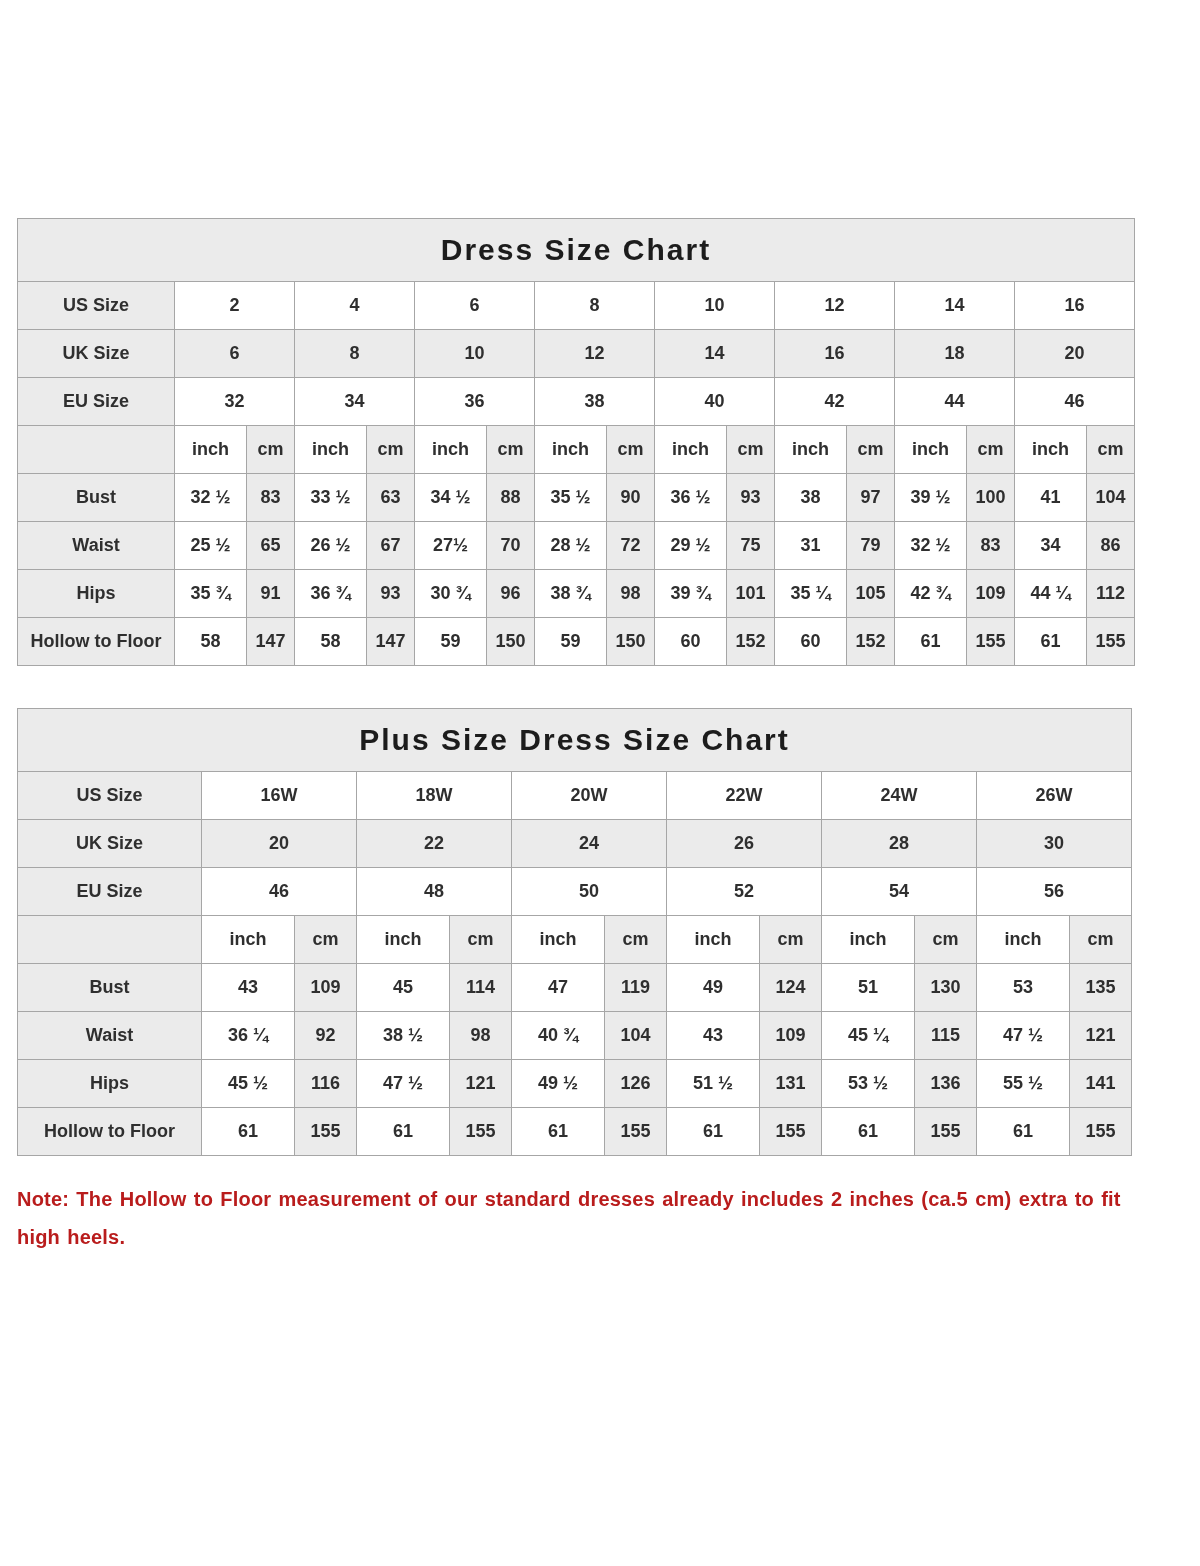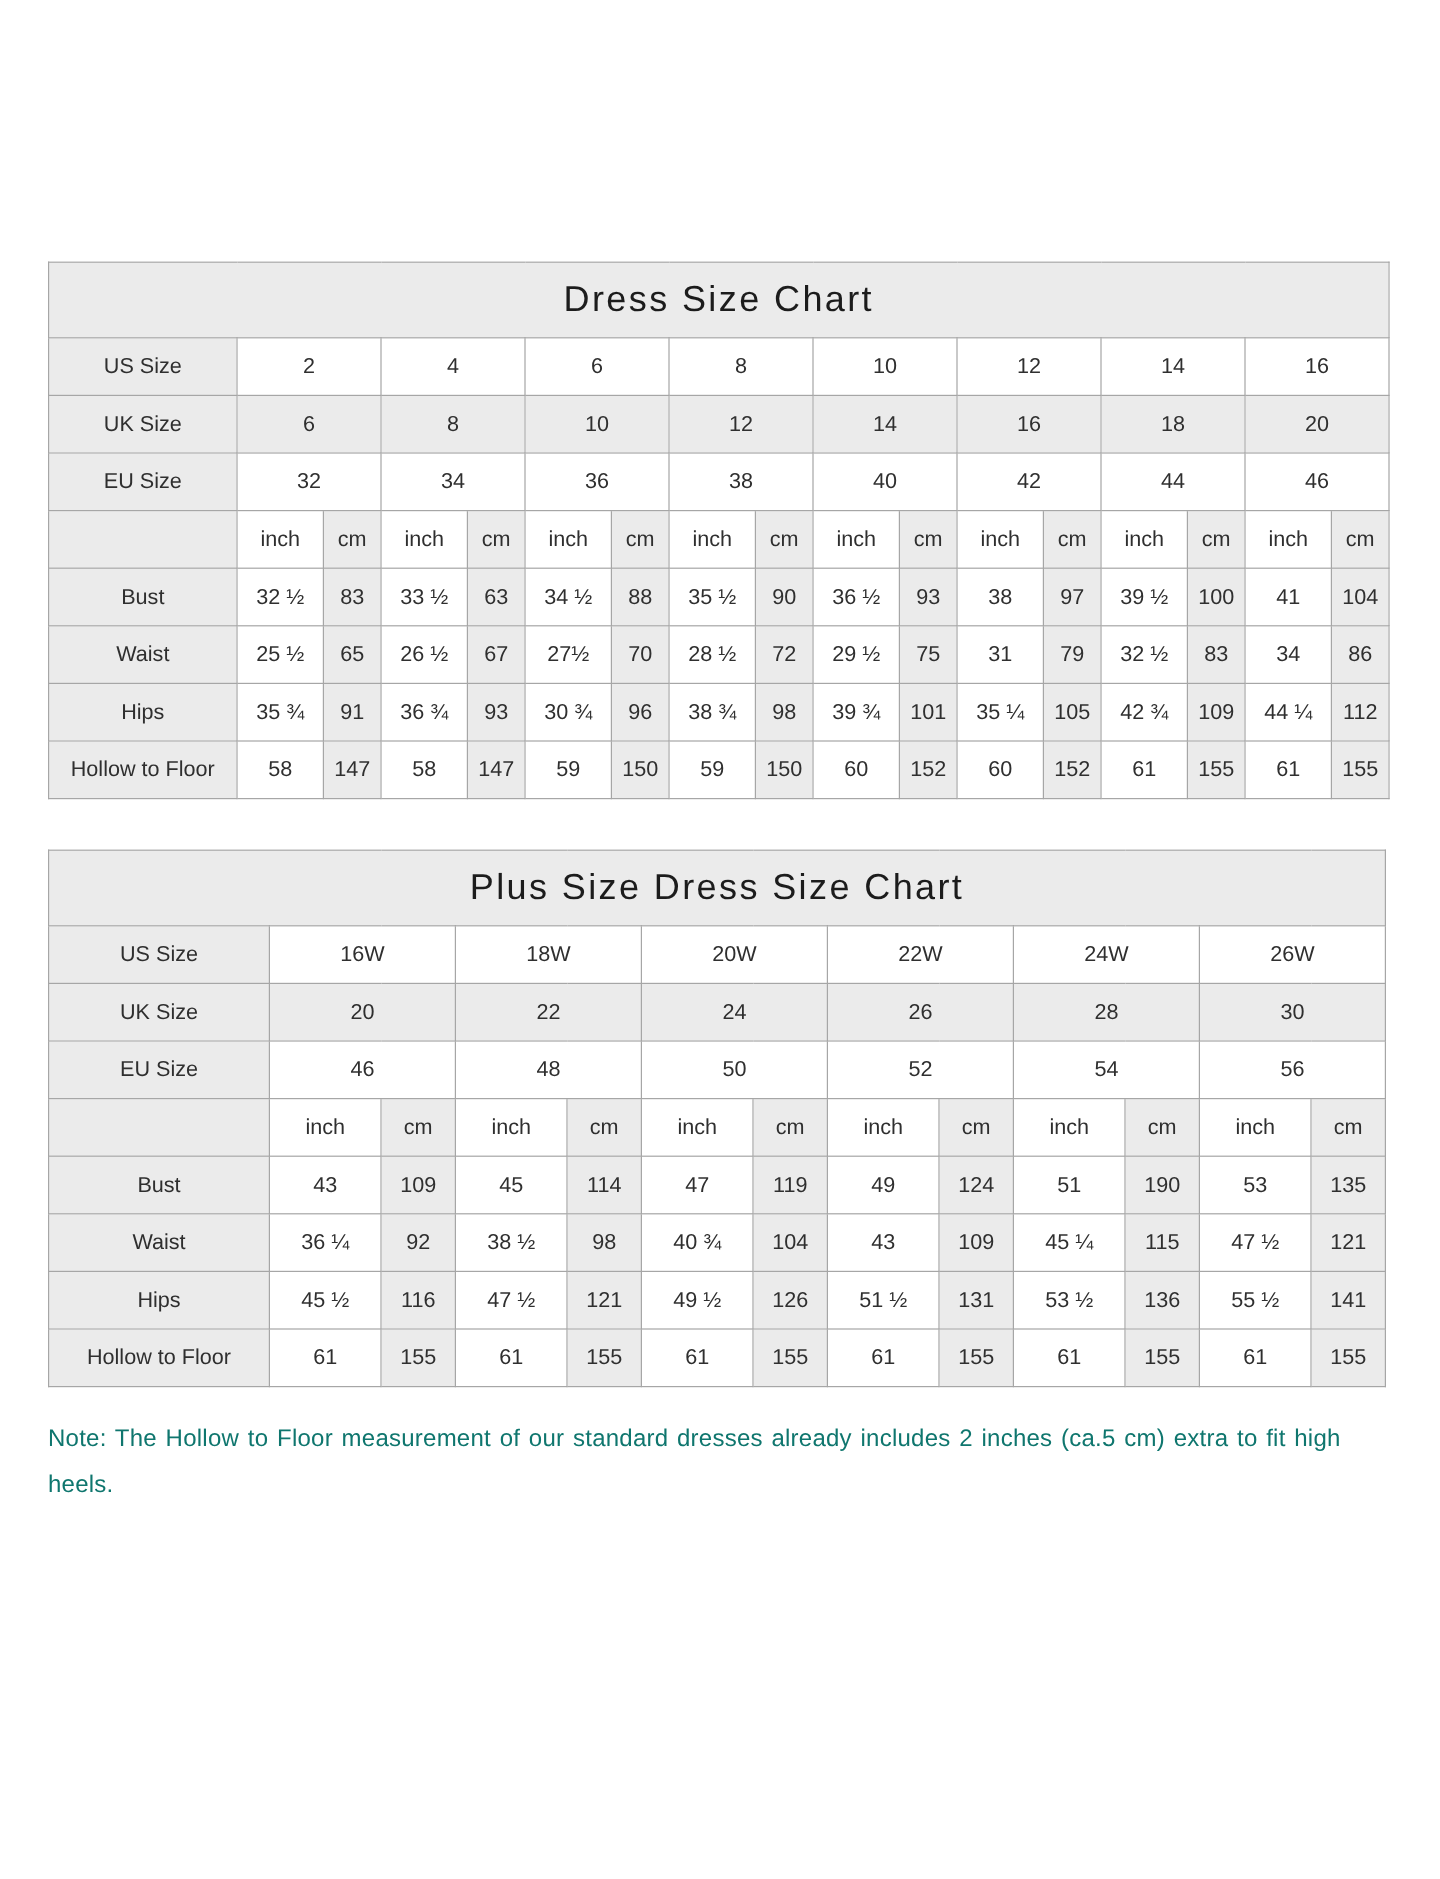--- a/index.html
+++ b/index.html
@@ -1,33 +1,33 @@
 <!DOCTYPE html>
 <html><head>
 <meta charset="utf-8">
 <style>
   html,body{margin:0;padding:0;}
   body{
     width:1200px;height:1566px;background:#ffffff;
     font-family:"Liberation Sans",sans-serif;color:#2f2f2f;
   }
-  .sheet{padding:218px 40px 0 40px;}
+  .sheet{padding:218px 40px 0 17px;font-weight:bold;}
   table.size-chart{border-collapse:collapse;table-layout:fixed;}
   table.size-chart td{
     border:1px solid #a6a6a6;text-align:center;vertical-align:middle;
     font-size:18px;height:47px;padding:0 2px;background:#ffffff;
     overflow:hidden;white-space:nowrap;
   }
   table.size-chart td.title-cell{
     height:62px;font-size:30px;letter-spacing:2px;color:#1c1c1c;
   }
   table.size-chart td.shade{background:#ebebeb;}
   table.size-chart.plus{margin-top:42px;}
   .note{
-    margin-top:24px;font-size:20px;line-height:38px;color:#0f766e;
+    margin-top:24px;font-size:20px;line-height:38px;color:#b91c1c;
     letter-spacing:0.2px;word-spacing:1.5px;max-width:1118px;
   }
 </style>
 </head>
 <body>
 
 <div class="sheet">
   <table class="size-chart standard">
       <colgroup>
         <col style="width: 157px;">
@@ -249,21 +249,21 @@
           <td class="shade row-label">Bust</td>
           <td>43</td>
           <td class="shade">109</td>
           <td>45</td>
           <td class="shade">114</td>
           <td>47</td>
           <td class="shade">119</td>
           <td>49</td>
           <td class="shade">124</td>
           <td>51</td>
-          <td class="shade">190</td>
+          <td class="shade">130</td>
           <td>53</td>
           <td class="shade">135</td>
         </tr>
         <tr>
           <td class="shade row-label">Waist</td>
           <td>36 ¼</td>
           <td class="shade">92</td>
           <td>38 ½</td>
           <td class="shade">98</td>
           <td>40 ¾</td>

